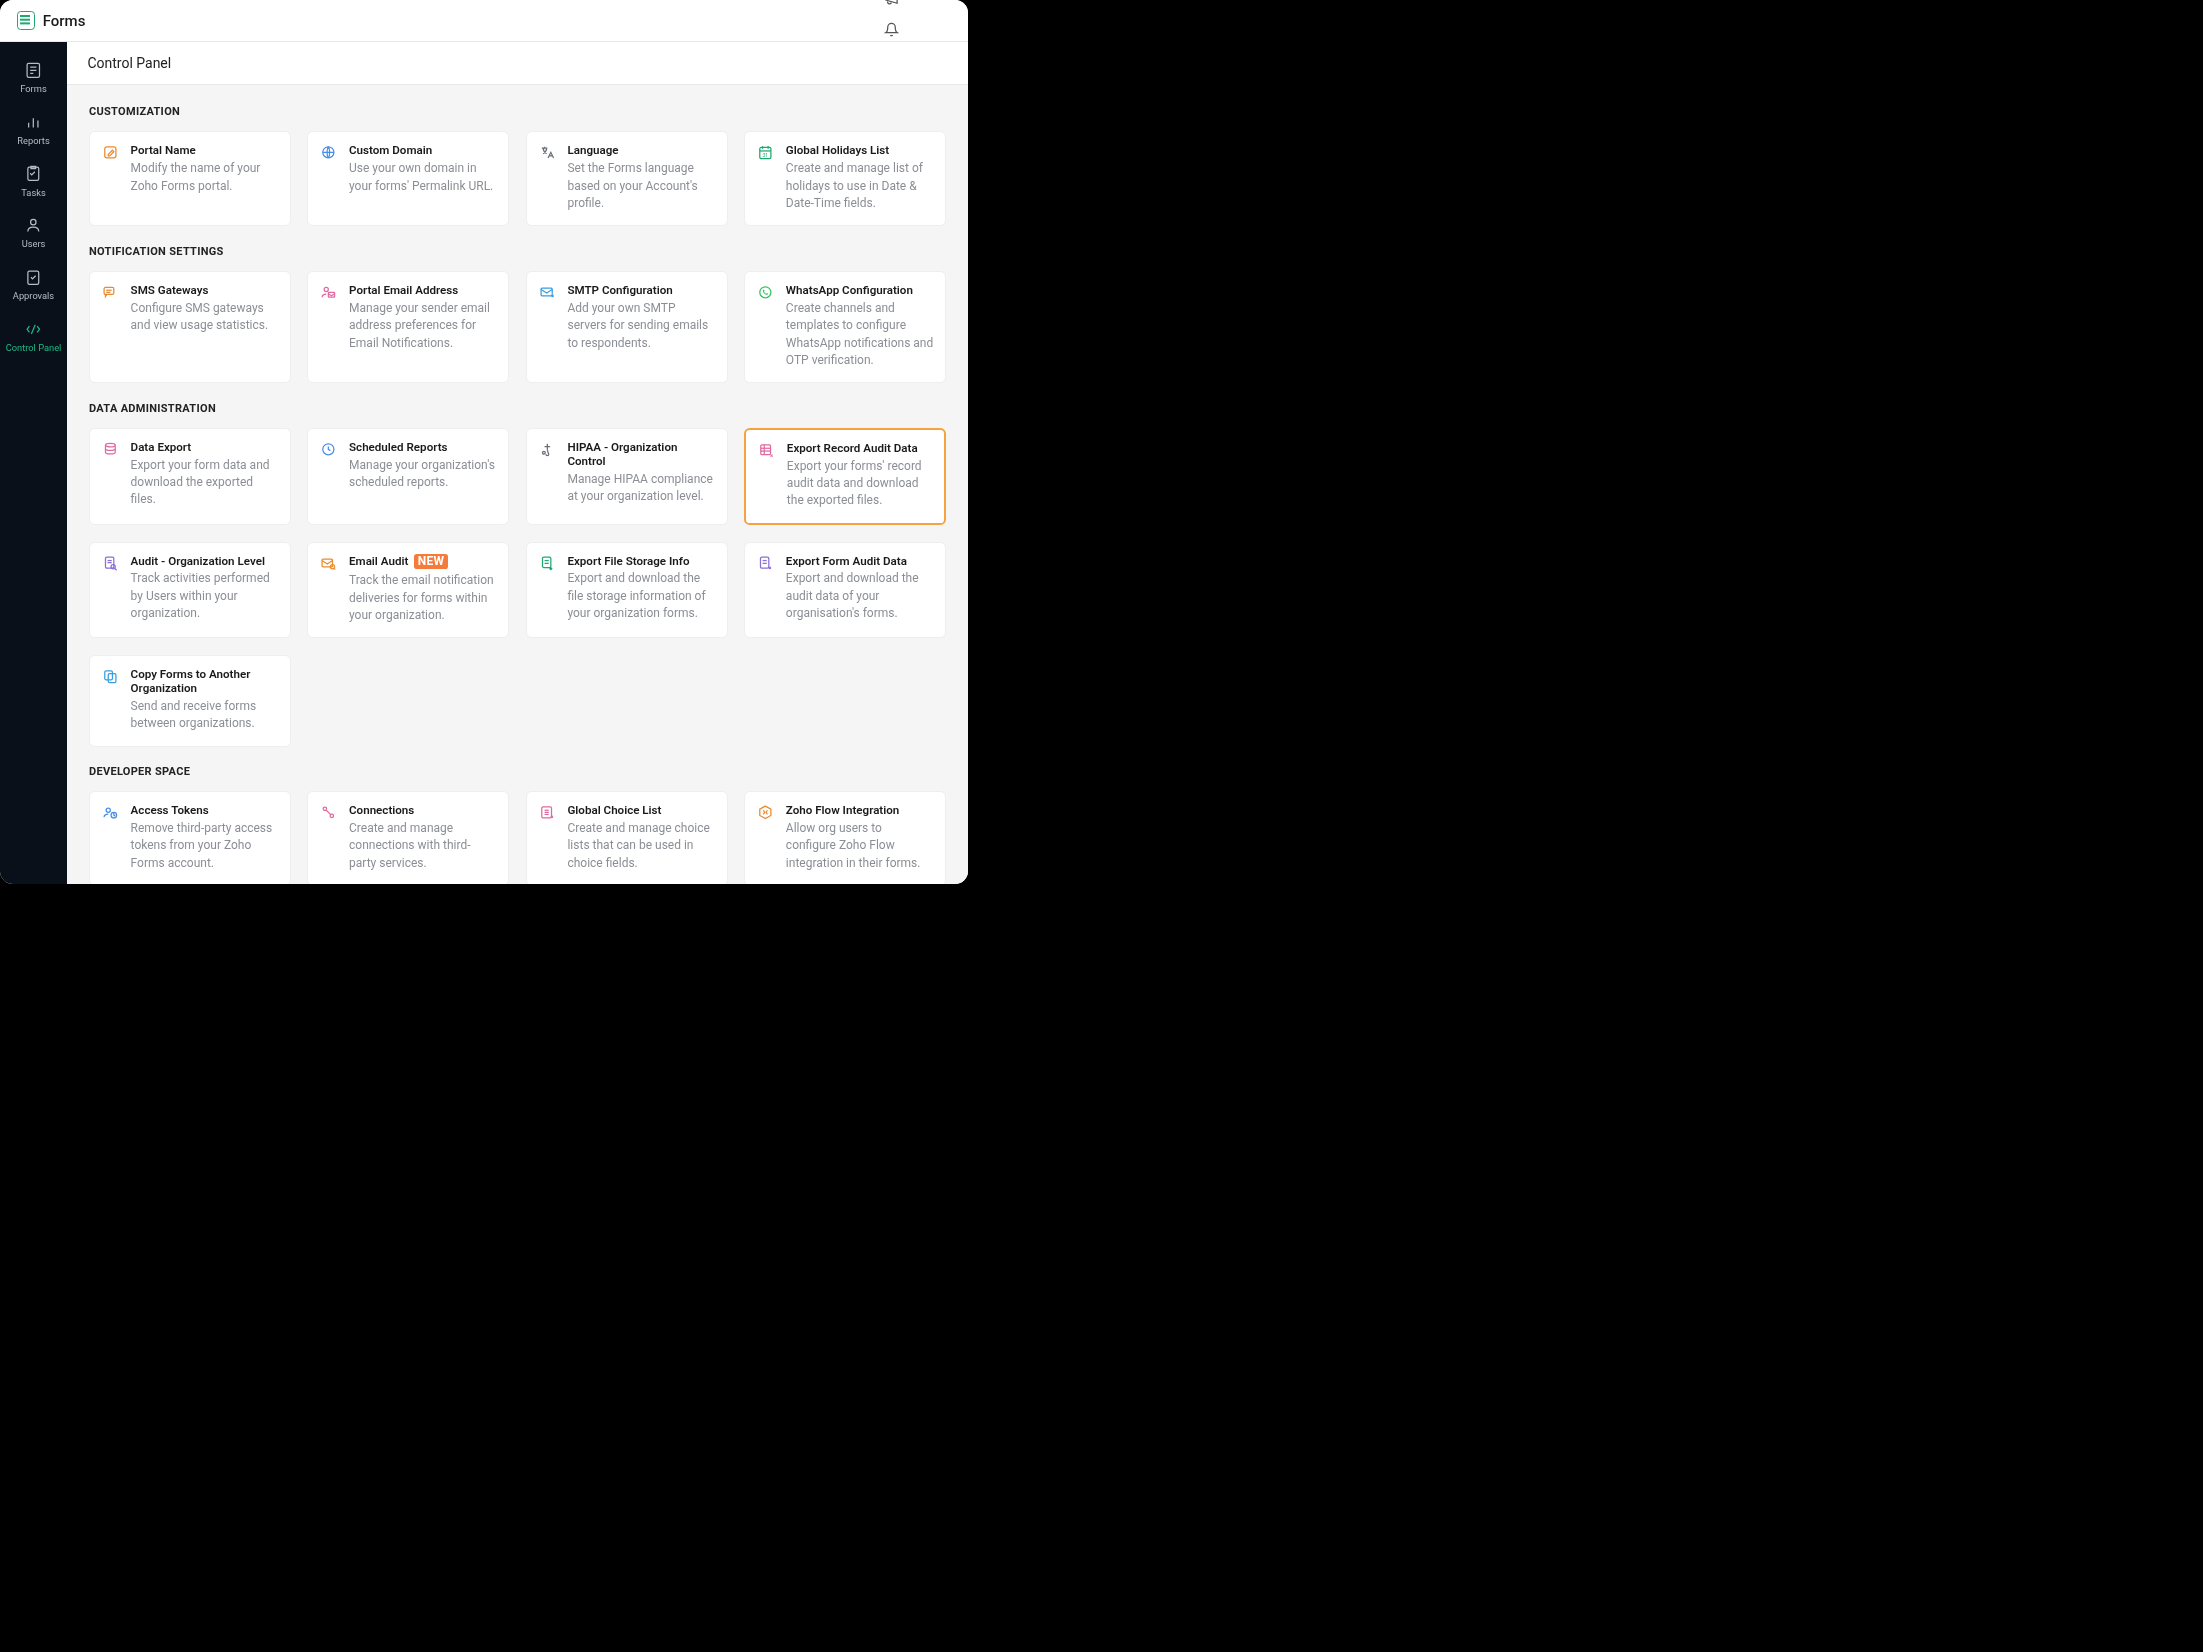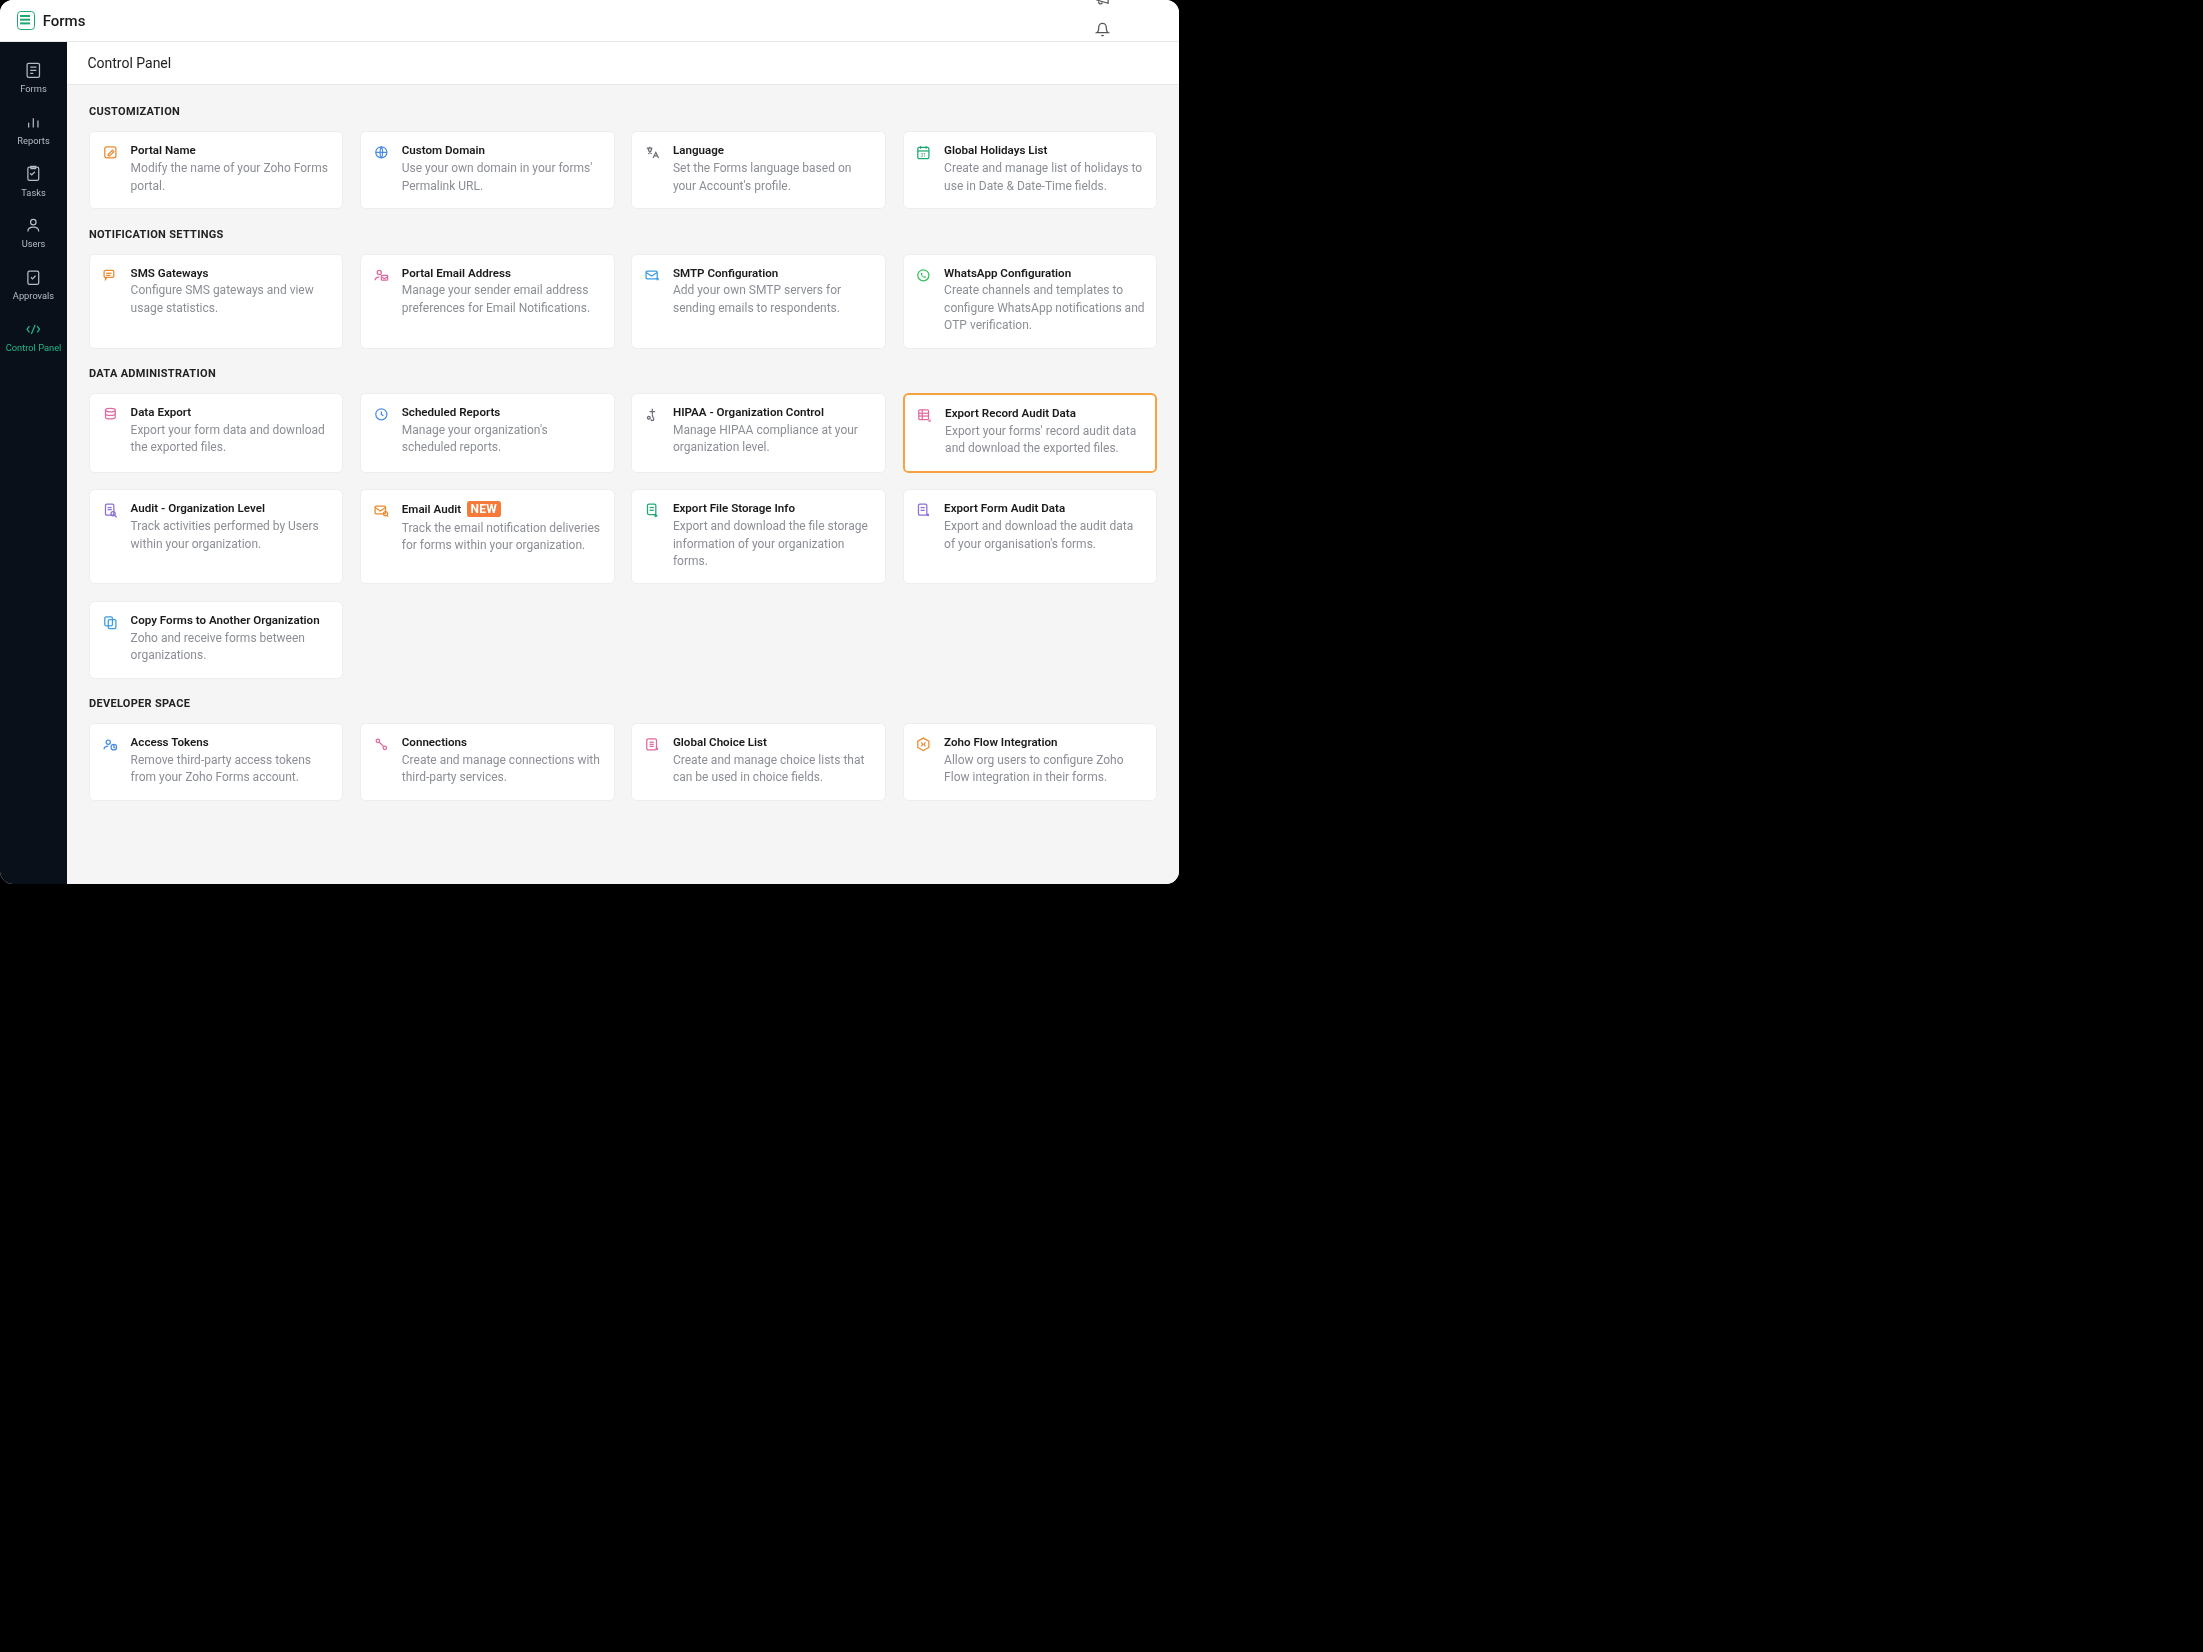--- a/index.html
+++ b/index.html
@@ -6,21 +6,21 @@
     body {
       font-family: -apple-system, BlinkMacSystemFont, "Segoe UI", Roboto, sans-serif;
       background: #000;
       padding: 0;
     }
     .frame {
       background: #fff;
       border-radius: 13px;
       overflow: hidden;
       margin: 0;
-      width: 1179px;
+      width: 968px;
       height: 884px;
       position: relative;
       display: flex;
       flex-direction: column;
     }
     .topbar {
       height: 42px;
       border-bottom: 0.9px solid #e8e8e8;
       display: flex;
       align-items: center;
@@ -532,21 +532,21 @@
               <div class="card-icon">
                 <svg width="16.7" height="16.7" viewBox="0 0 24 24" fill="none" stroke="#3a9de0" stroke-width="1.8">
                   <rect x="4" y="4" width="11" height="13" rx="2"></rect>
                   <rect x="9" y="8" width="11" height="13" rx="2"></rect>
                 </svg>
               </div>
               <div class="card-body">
                 <div class="card-title">
                   <span>Copy Forms to Another Organization</span>
                 </div>
-                <div class="card-desc">Zoho and receive forms between organizations.</div>
+                <div class="card-desc">Send and receive forms between organizations.</div>
               </div>
             </div>
           </div>
           <div class="section-heading">DEVELOPER SPACE</div>
           <div class="card-grid">
             <div class="card">
               <div class="card-icon">
                 <svg width="16.7" height="16.7" viewBox="0 0 24 24" fill="none" stroke="#4a8de6" stroke-width="1.8">
                   <circle cx="9" cy="9" r="3"></circle>
                   <path d="M3 19c0-3 3-4.5 6-4.5"></path>

